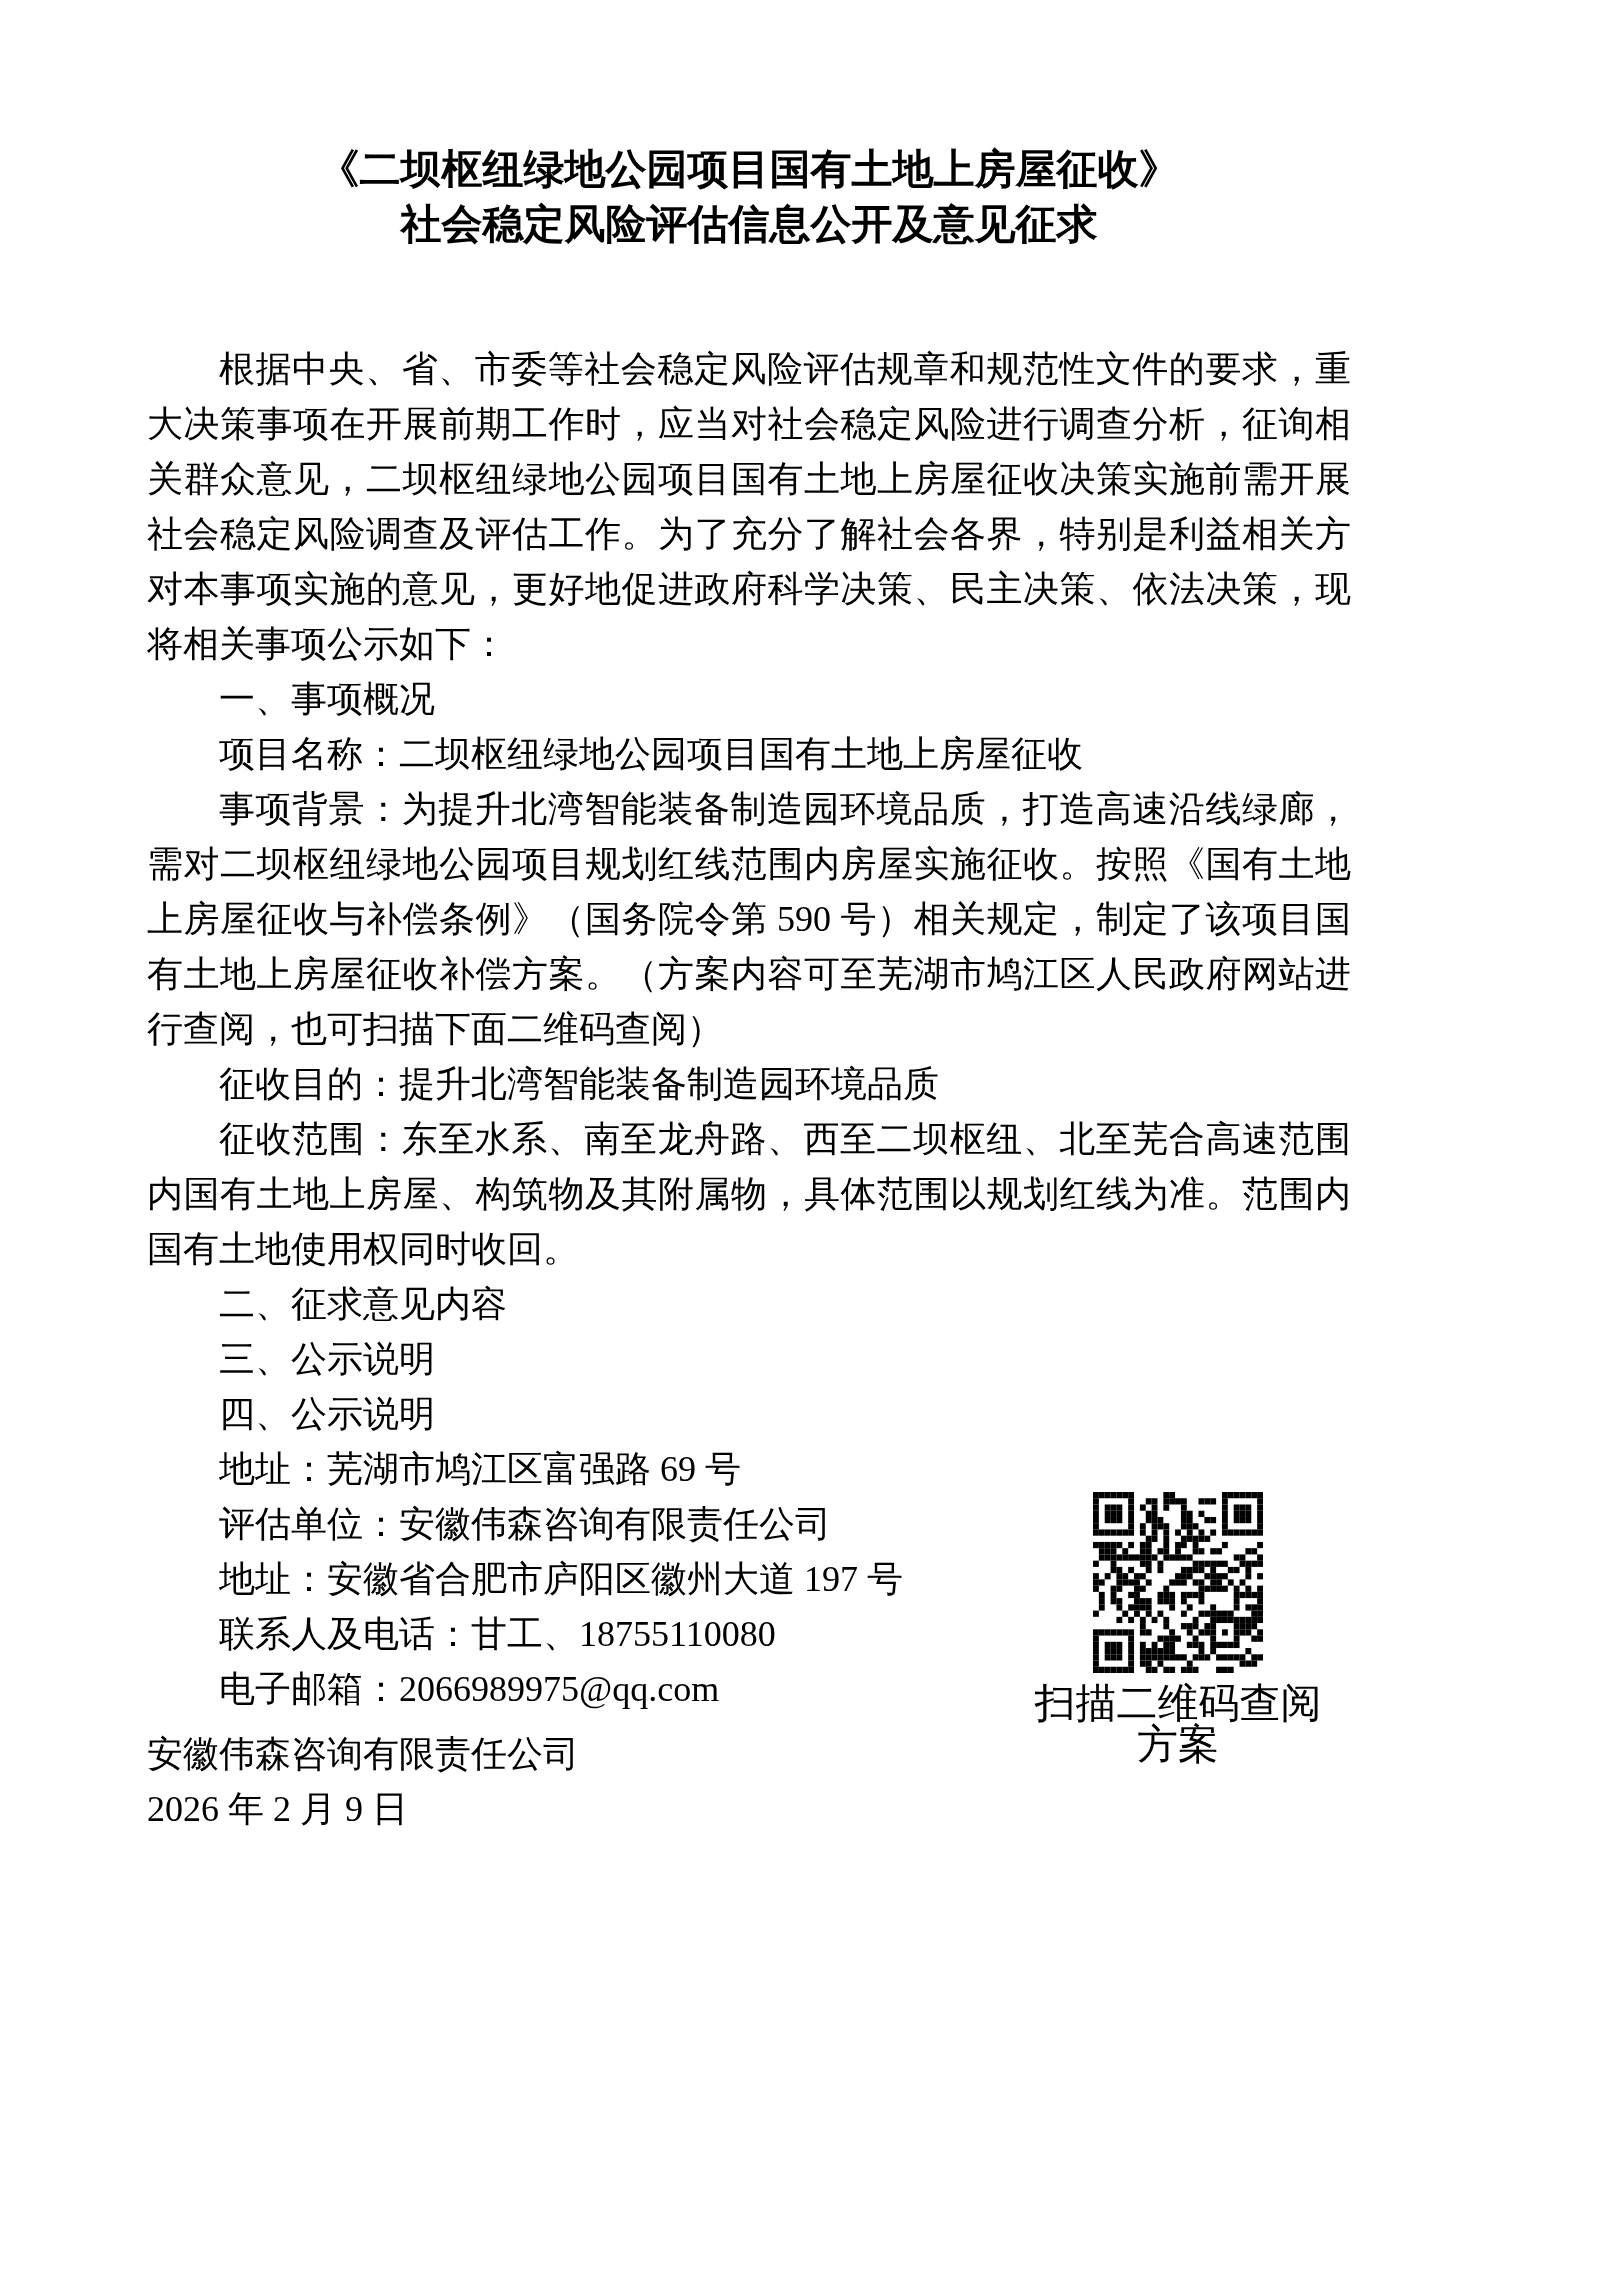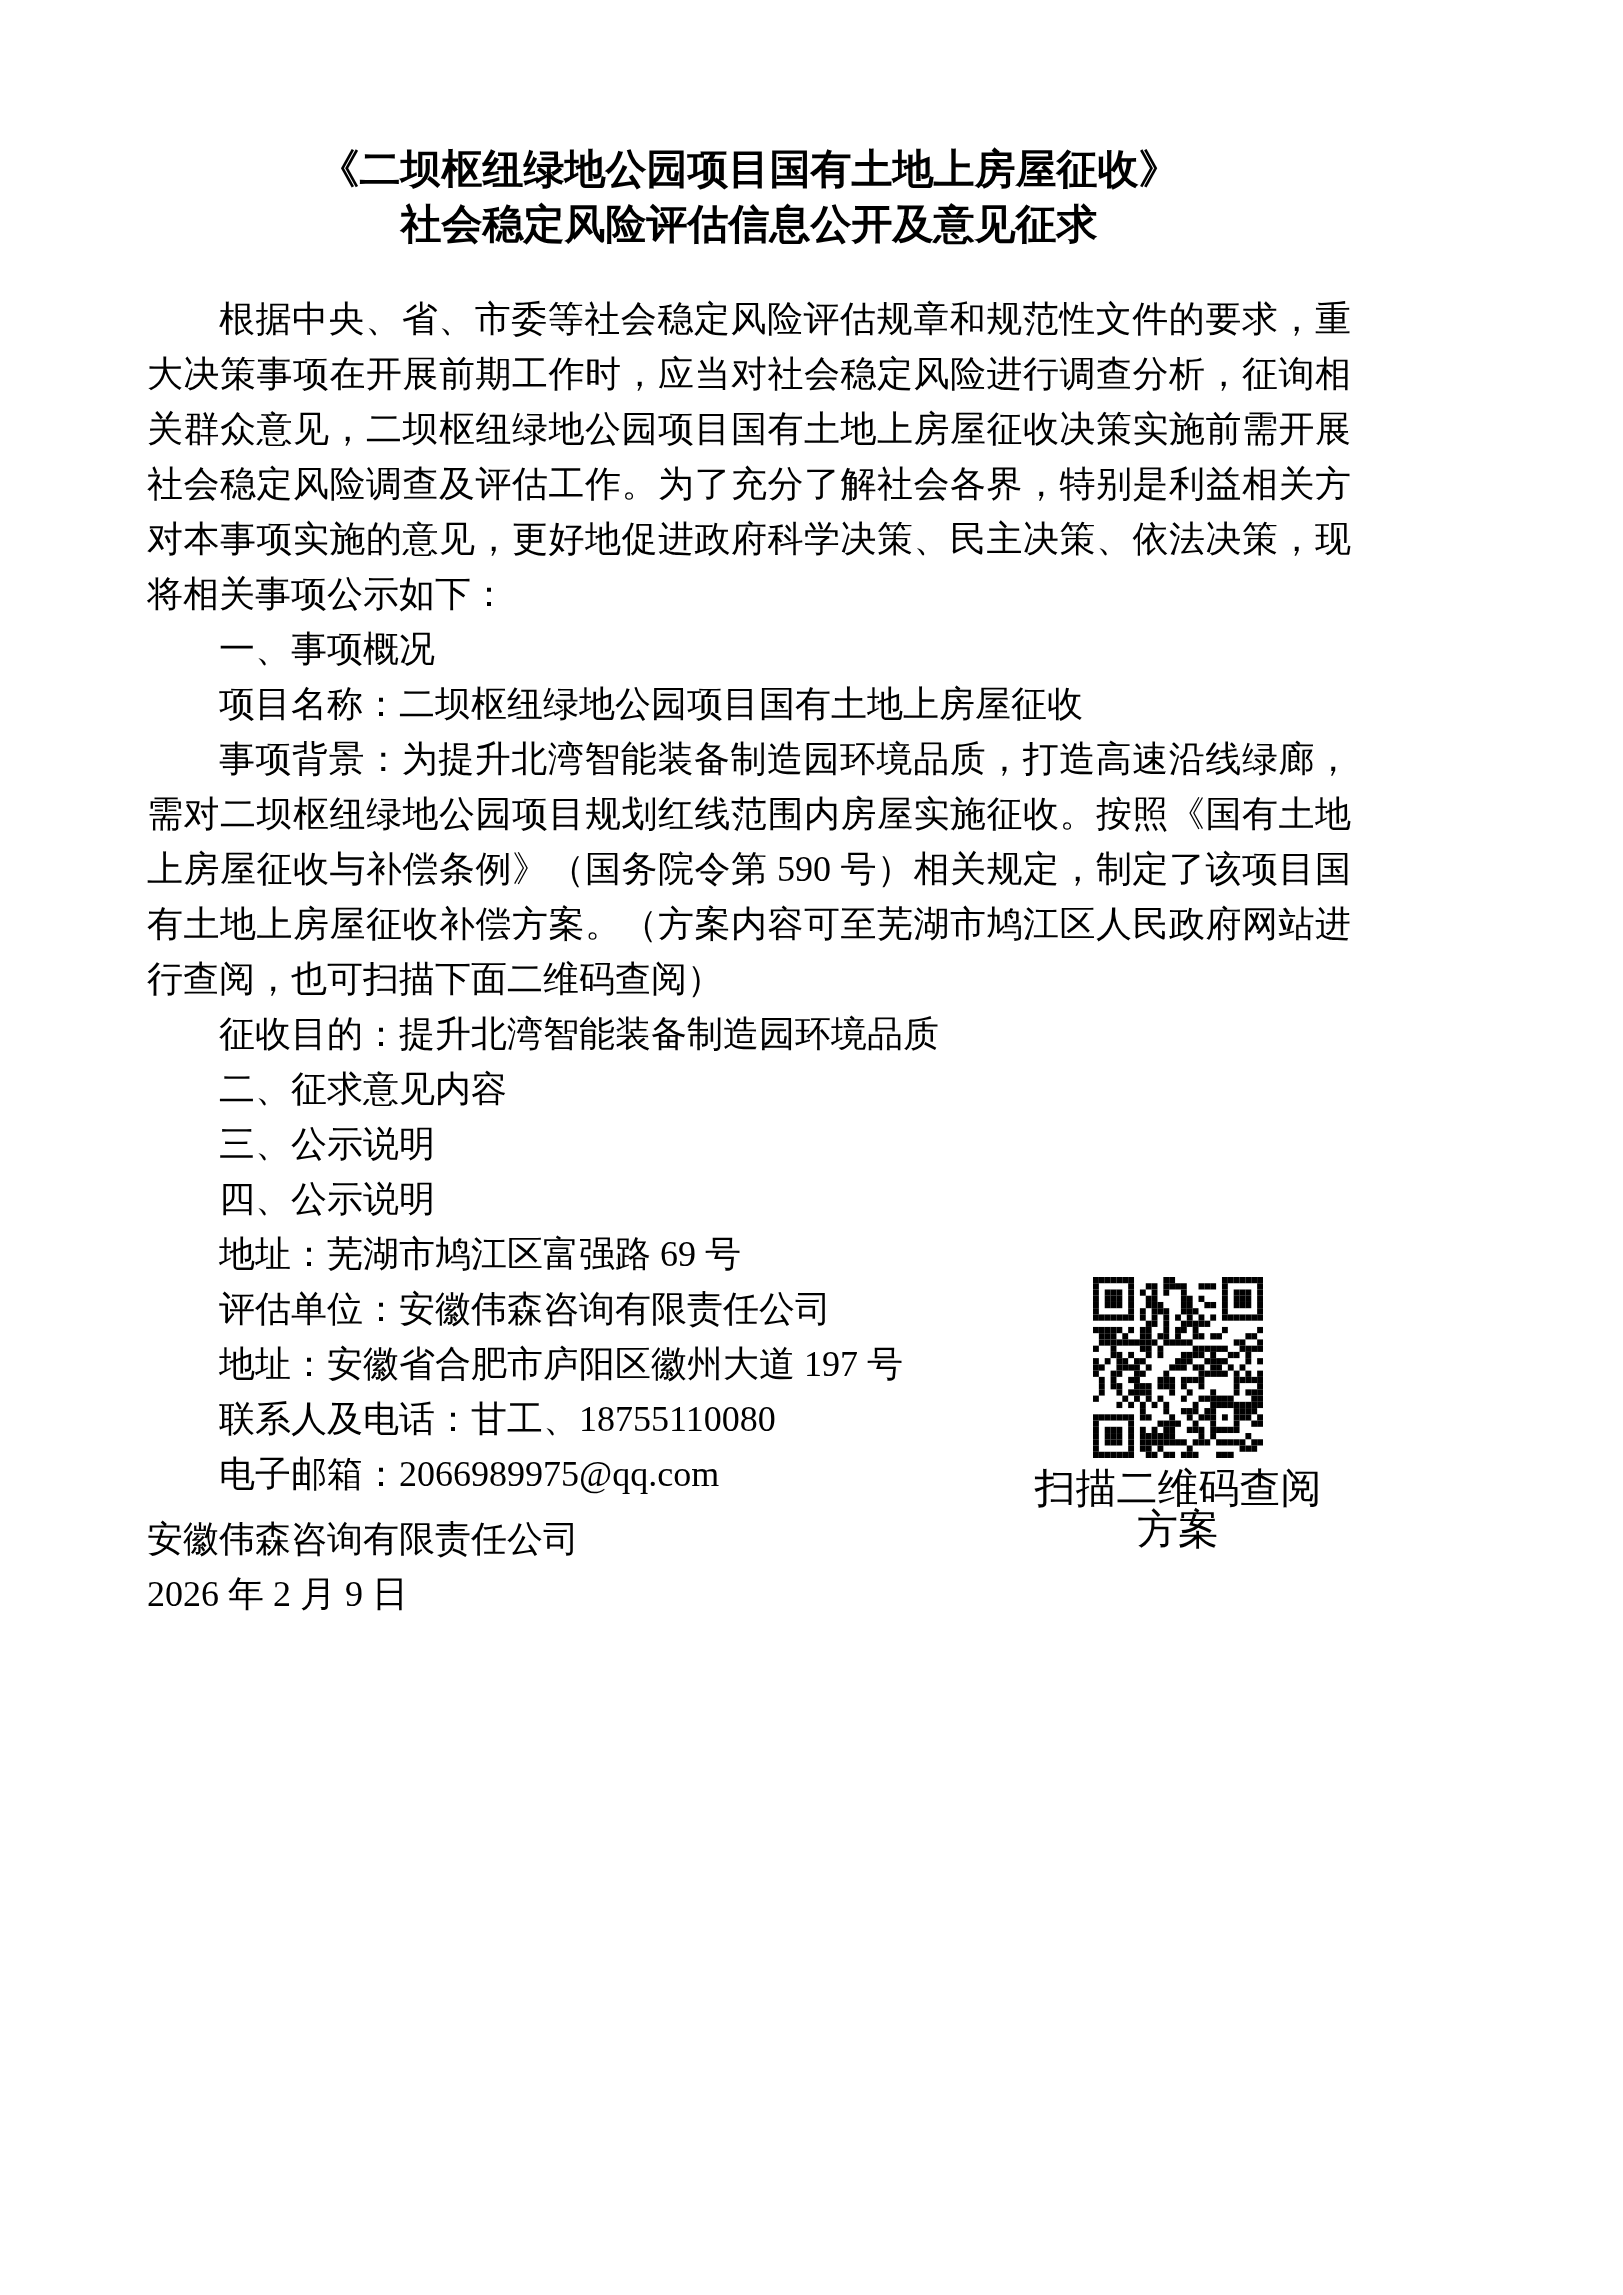--- a/index.html
+++ b/index.html
@@ -26,21 +26,21 @@
     font-size: 41px;
     line-height: 55px;
   }
   .para {
     margin: 0;
     text-indent: 2em;
     text-align: justify;
     text-justify: inter-character;
   }
   .para.first {
-    margin-top: 40px;
+    margin-top: 90px;
   }
   .contact {
     position: relative;
   }
   .qr-block {
     position: absolute;
     top: 105px;
     right: 23px;
     width: 300px;
     text-align: center;
@@ -77,20 +77,21 @@
     <div>《二坝枢纽绿地公园项目国有土地上房屋征收》</div>
     <div>社会稳定风险评估信息公开及意见征求</div>
   </div>
 
   <p class="para first">根据中央、省、市委等社会稳定风险评估规章和规范性文件的要求，重大决策事项在开展前期工作时，应当对社会稳定风险进行调查分析，征询相关群众意见，二坝枢纽绿地公园项目国有土地上房屋征收决策实施前需开展社会稳定风险调查及评估工作。为了充分了解社会各界，特别是利益相关方对本事项实施的意见，更好地促进政府科学决策、民主决策、依法决策，现将相关事项公示如下：</p>
 
   <p class="para">一、事项概况</p>
   <p class="para">项目名称：二坝枢纽绿地公园项目国有土地上房屋征收</p>
   <p class="para">事项背景：为提升北湾智能装备制造园环境品质，打造高速沿线绿廊，需对二坝枢纽绿地公园项目规划红线范围内房屋实施征收。按照《国有土地上房屋征收与补偿条例》（国务院令第 590 号）相关规定，制定了该项目国有土地上房屋征收补偿方案。（方案内容可至芜湖市鸠江区人民政府网站进行查阅，也可扫描下面二维码查阅）</p>
   <p class="para">征收目的：提升北湾智能装备制造园环境品质</p>
+  <p class="para">征收范围：东至水系、南至龙舟路、西至二坝枢纽、北至芜合高速范围内国有土地上房屋、构筑物及其附属物，具体范围以规划红线为准。范围内国有土地使用权同时收回。</p>
 
   <p class="para">二、征求意见内容</p>
 
   <p class="para">三、公示说明</p>
 
   <div class="contact">
     <p class="para">四、公示说明</p>
     <p class="para">地址：芜湖市鸠江区富强路 69 号</p>
     <p class="para">评估单位：安徽伟森咨询有限责任公司</p>
     <p class="para">地址：安徽省合肥市庐阳区徽州大道 197 号</p>

